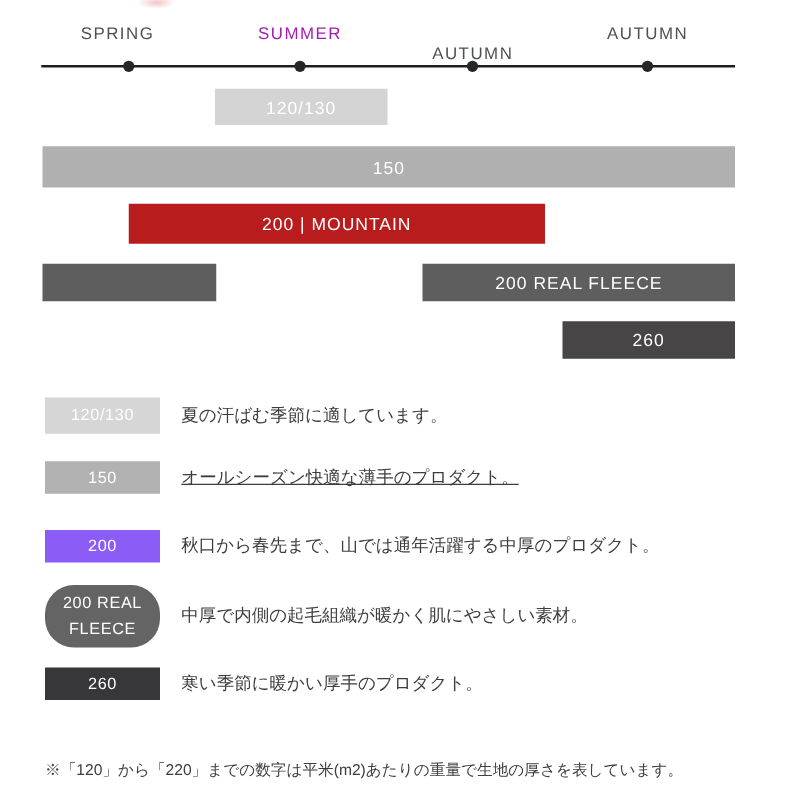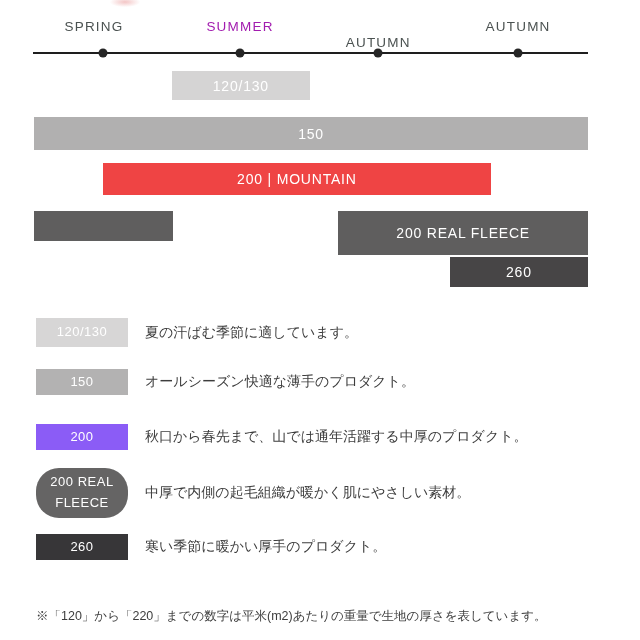--- a/index.html
+++ b/index.html
@@ -44,40 +44,40 @@
       <div class="season-label" style="left: 518.07px; color: rgb(75, 82, 81);">AUTUMN</div>
       <div class="axis-dot" style="left: 518.07px; top: 53px; background: rgb(38, 38, 38);"></div>
     </div>
   <div class="layer" id="bars">
       <div class="bar-seg" style="left: 171.75px; width: 138.195px; top: 71px; height: 29px; background: rgb(213, 212, 212); color: rgb(255, 255, 255);">
         <span>120/130</span>
       </div>
       <div class="bar-seg" style="left: 34.11px; width: 553.89px; top: 117px; height: 33px; background: rgb(177, 176, 176); color: rgb(255, 255, 255);">
         <span>150</span>
       </div>
-      <div class="bar-seg" style="left: 102.93px; width: 388px; top: 163px; height: 32px; background: #ef4444; color: rgb(255, 255, 255);">
+      <div class="bar-seg" style="left: 102.93px; width: 333px; top: 163px; height: 32px; background: #b91c1c; color: rgb(255, 255, 255);">
         <span>200 | MOUNTAIN</span>
       </div>
       <div class="bar-seg" style="left: 34.11px; width: 138.75px; top: 211px; height: 30px; background: rgb(95, 94, 94); color: rgb(255, 255, 255);"></div>
-      <div class="bar-seg" style="left: 338.25px; width: 249.75px; top: 211px; height: 44px; background: rgb(95, 94, 94); color: rgb(255, 255, 255);">
+      <div class="bar-seg" style="left: 338.25px; width: 249.75px; top: 211px; height: 30px; background: rgb(95, 94, 94); color: rgb(255, 255, 255);">
         <span>200 REAL FLEECE</span>
       </div>
       <div class="bar-seg" style="left: 449.805px; width: 138.195px; top: 257px; height: 30px; background: rgb(71, 69, 70); color: rgb(255, 255, 255);">
         <span>260</span>
       </div>
     </div>
   <div class="layer" id="legend">
       <div class="legend-chip" style="top: 318px; height: 29px; background: rgb(215, 214, 214);">
         <div>120/130</div>
       </div>
       <div class="legend-desc" style="top: 318px; height: 29px;">夏の汗ばむ季節に適しています。</div>
       <div class="legend-chip" style="top: 369px; height: 26px; background: rgb(179, 178, 178);">
         <div>150</div>
       </div>
-      <div class="legend-desc" style="top: 369px; height: 26px;">オールシーズン快適な薄手のプロダクト。</div>
+      <div class="legend-desc" style="top: 369px; height: 26px; text-decoration: underline;">オールシーズン快適な薄手のプロダクト。</div>
       <div class="legend-chip" style="top: 424px; height: 26px; background: #8b5cf6;">
         <div>200</div>
       </div>
       <div class="legend-desc" style="top: 424px; height: 26px;">秋口から春先まで、山では通年活躍する中厚のプロダクト。</div>
       <div class="legend-chip" style="top: 468px; height: 50px; background: rgb(101, 100, 100); border-radius: 23px;">
         <div>200 REAL</div>
         <div>FLEECE</div>
       </div>
       <div class="legend-desc" style="top: 468px; height: 50px;">中厚で内側の起毛組織が暖かく肌にやさしい素材。</div>
       <div class="legend-chip" style="top: 534px; height: 26px; background: rgb(55, 54, 56);">

